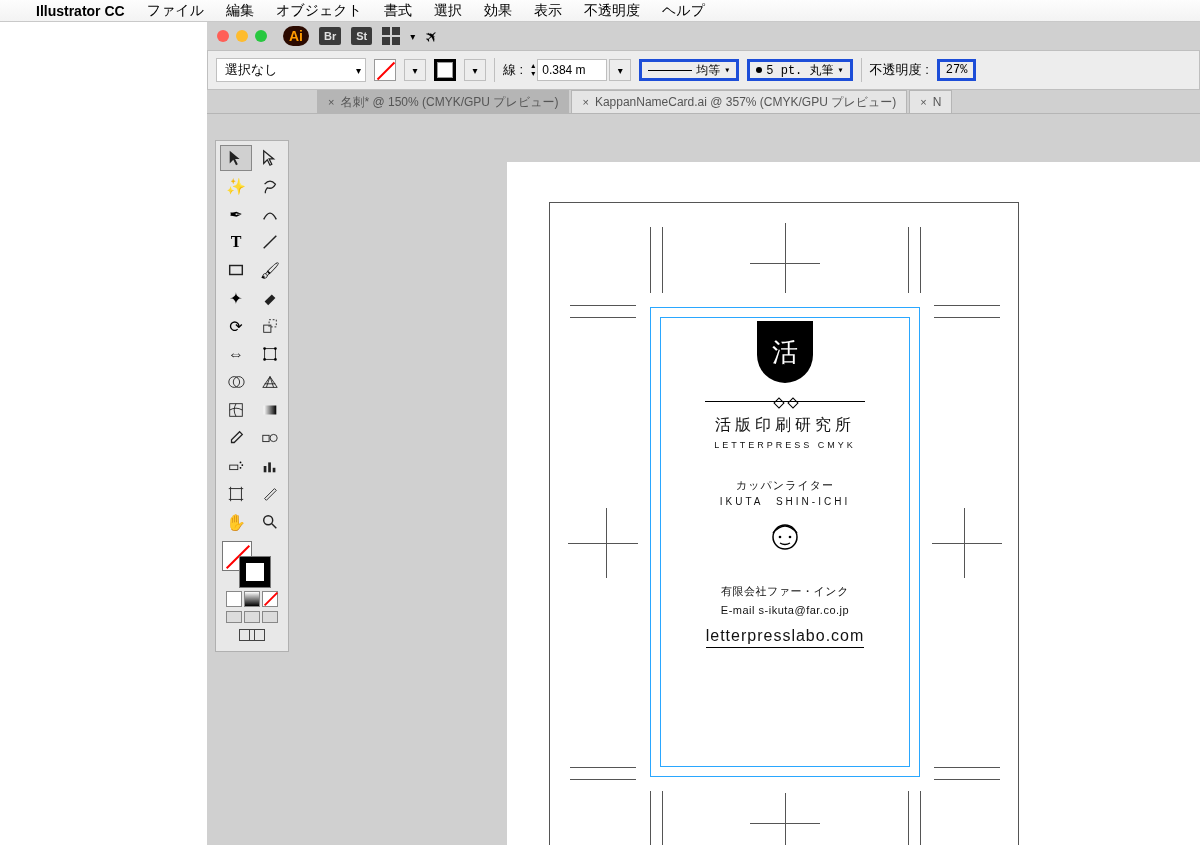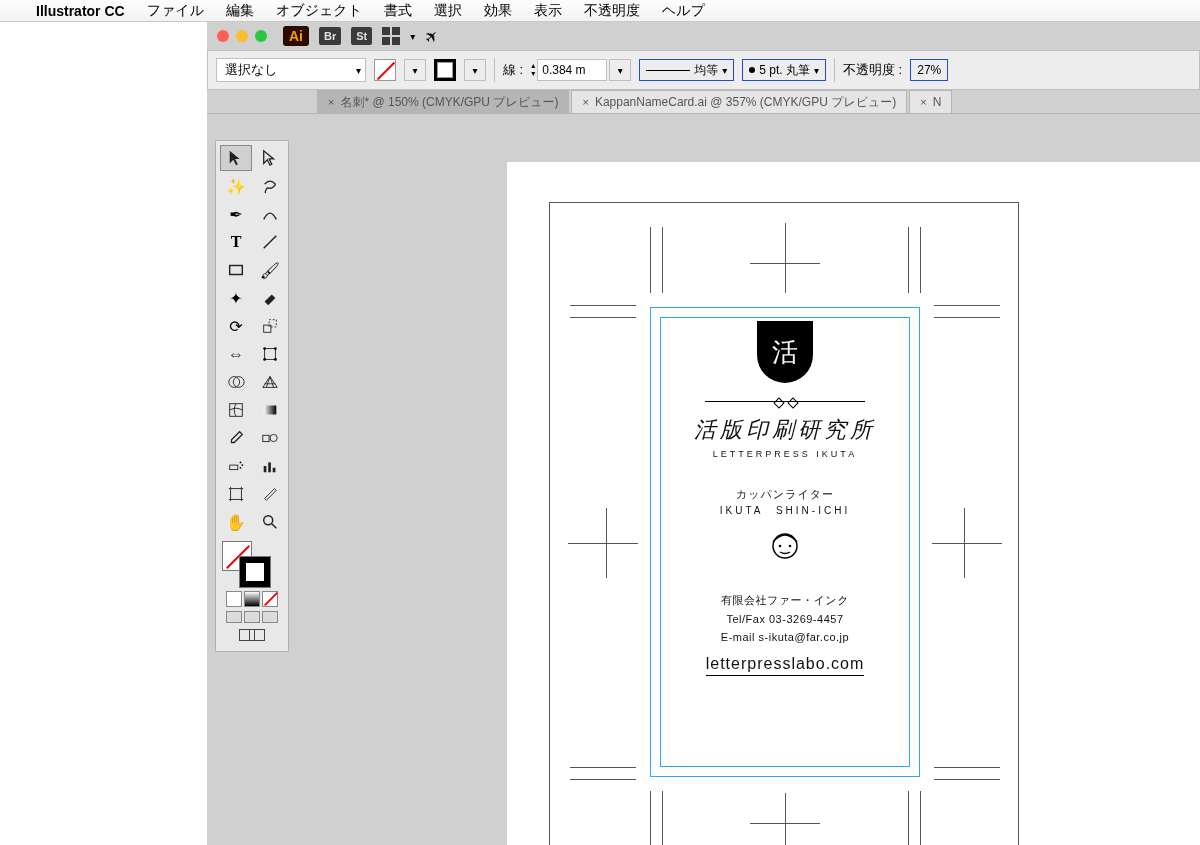--- a/index.html
+++ b/index.html
@@ -37,21 +37,21 @@
     display: flex;
     align-items: center;
     padding-left: 10px;
     gap: 10px;
   }
   .traffic { display:flex; gap:7px; }
   .dot { width:12px; height:12px; border-radius:50%; }
   .dot.red{background:#ff5f57;} .dot.yellow{background:#febc2e;} .dot.green{background:#28c840;}
   .ai-badge {
     background:#2b0a00; color:#ff9a00; font-weight:700;
-    font-size:14px; padding:2px 6px; border-radius:3px; margin-left:6px;
+    font-size:14px; padding:2px 6px; border-radius:10px; margin-left:6px;
     font-family: Arial, sans-serif;
   }
   .chip {
     background:#3a3a3a; color:#e0e0e0;
     font-size:11px; padding:3px 5px; border-radius:2px; font-weight:700;
     font-family: Arial, sans-serif;
   }
   .grid4 { display:grid; grid-template-columns:repeat(2,8px); grid-template-rows:repeat(2,8px); gap:2px; }
   .grid4 span{background:#3a3a3a;}
   .rocket{ transform: rotate(-45deg); font-size:16px; }
@@ -71,21 +71,21 @@
     min-width:150px;
   }
   .ctrl-select::after{content:"▾"; position:absolute; right:4px; font-size:10px;}
   .fill-swatch{width:22px;height:22px;border:1px solid #999;background:#fff;position:relative;display:inline-block;}
   .fill-swatch.none::before{content:"";position:absolute;left:-1px;top:10px;width:24px;height:2px;background:#ff0000;transform:rotate(-45deg);}
   .stroke-swatch{width:22px;height:22px;border:3px solid #000;box-shadow:0 0 0 1px #999 inset;background:#fff;}
   .drop{width:22px;height:22px;background:#ededed;border:1px solid #bfbfbf;display:inline-flex;align-items:center;justify-content:center;font-size:10px;}
   .stepper{display:flex;align-items:center;gap:2px;}
   .stepper .arrows{display:flex;flex-direction:column;font-size:8px;line-height:8px;}
   .stepper input{width:70px;height:22px;border:1px solid #bfbfbf;padding:0 4px;font-size:12px;}
-  .btn-thin{height:22px;background:#ededed;border:1px solid #1d4ed8;padding:0 6px;display:inline-flex;align-items:center;;gap:4px;font-size:12px;}
+  .btn-thin{height:22px;background:#ededed;border:3px solid #1d4ed8;padding:0 6px;display:inline-flex;align-items:center;;gap:4px;font-size:12px;font-family:Liberation Mono, monospace;}
   .dash-sample{width:44px;border-top:1px solid #000;}
   .brush-dot{width:6px;height:6px;background:#000;border-radius:50%;}
   .divider{width:1px;height:24px;background:#bfbfbf;}
   
   .tab-bar{height:24px;background:#d0d0d0;display:flex;align-items:stretch;padding-left:110px;font-size:12px;border-bottom:1px solid #b5b5b5;}
   .tab{display:flex;align-items:center;gap:6px;padding:0 10px;background:#e5e5e5;border:1px solid #b5b5b5;border-bottom:none;margin-right:2px;color:#555;}
   .tab.active{background:#b5b5b5;}
   .tab .x{font-size:11px;}
   
   .tool-panel{
@@ -125,21 +125,21 @@
   .cm-h{height:1px;width:70px;}
   .cm-v{width:1px;height:70px;}
   
   .guide{position:absolute;border:1px solid #2aa7ff;}
   
   .card{position:absolute;left:126px;top:142px;width:302px;text-align:center;color:#111;}
   .badge{width:56px;height:62px;background:#000;margin:0 auto;border-radius:0 0 28px 28px;color:#fff;display:flex;align-items:center;justify-content:center;font-size:26px;}
   .ornament{margin:18px auto 8px;width:160px;border-top:1px solid #000;position:relative;height:6px;}
   .ornament::before,.ornament::after{content:"";position:absolute;top:-3px;width:6px;height:6px;border:1px solid #000;transform:rotate(45deg);}
   .ornament::before{left:70px;} .ornament::after{left:84px;}
-  .co-ja{font-size:22px;font-family:"Yu Mincho","Hiragino Mincho Pro",serif;letter-spacing:4px;margin-top:4px;font-style:italic;}
+  .co-ja{font-size:16px;font-family:"Yu Mincho","Hiragino Mincho Pro",serif;letter-spacing:4px;margin-top:4px;}
   .co-en{font-size:9px;letter-spacing:3px;margin-top:4px;}
   .role{font-size:11px;margin-top:28px;letter-spacing:1px;}
   .name-ja{font-size:30px;font-family:"Yu Mincho","Hiragino Mincho Pro",serif;letter-spacing:4px;margin-top:2px;}
   .name-ja .sm{font-size:10px;vertical-align:middle;color:#2aa7ff;}
   .name-en{font-size:10px;letter-spacing:3px;margin-top:2px;}
   .face{width:40px;height:40px;margin:6px auto 0;}
   .contact{font-size:11px;margin-top:24px;line-height:1.7;letter-spacing:0.5px;}
   .url{font-size:16px;margin-top:8px;letter-spacing:1px;border-bottom:1px solid #000;display:inline-block;padding-bottom:2px;}
 </style>
 </head>
@@ -264,33 +264,32 @@
       <div class="center-mark cm-v" style="left:56px;top:305px;"></div>
       <div class="center-mark cm-h" style="left:382px;top:340px;"></div>
       <div class="center-mark cm-v" style="left:414px;top:305px;"></div>
 
       <div class="card" style="left:84px;top:118px;">
         <div class="badge">
           <span>活</span>
         </div>
         <div class="ornament"></div>
         <div class="co-ja">活版印刷研究所</div>
-        <div class="co-en">LETTERPRESS IKUTA</div>
+        <div class="co-en">LETTERPRESS CMYK</div>
         <div class="role">カッパンライター</div>
         <div class="name-en">IKUTA　SHIN-ICHI</div>
         <svg class="face" viewBox="0 0 40 40">
           <circle cx="20" cy="22" r="12" fill="none" stroke="#000" stroke-width="1.5"></circle>
           <path d="M8 18 Q20 4 32 18" fill="none" stroke="#000" stroke-width="1.5"></path>
           <circle cx="15" cy="22" r="1.3" fill="#000"></circle>
             <circle cx="25" cy="22" r="1.3" fill="#000"></circle>
           <path d="M15 28 Q20 31 25 28" fill="none" stroke="#000" stroke-width="1.3"></path>
         </svg>
         <div class="contact">
           <div>有限会社ファー・インク</div>
-          <div>Tel/Fax 03-3269-4457</div>
           <div>E-mail s-ikuta@far.co.jp</div>
         </div>
         <div class="url">letterpresslabo.com</div>
       </div>
     </div>
   </div>
 </div>
 
 <div class="tool-panel">
   <div class="tool-grid">

